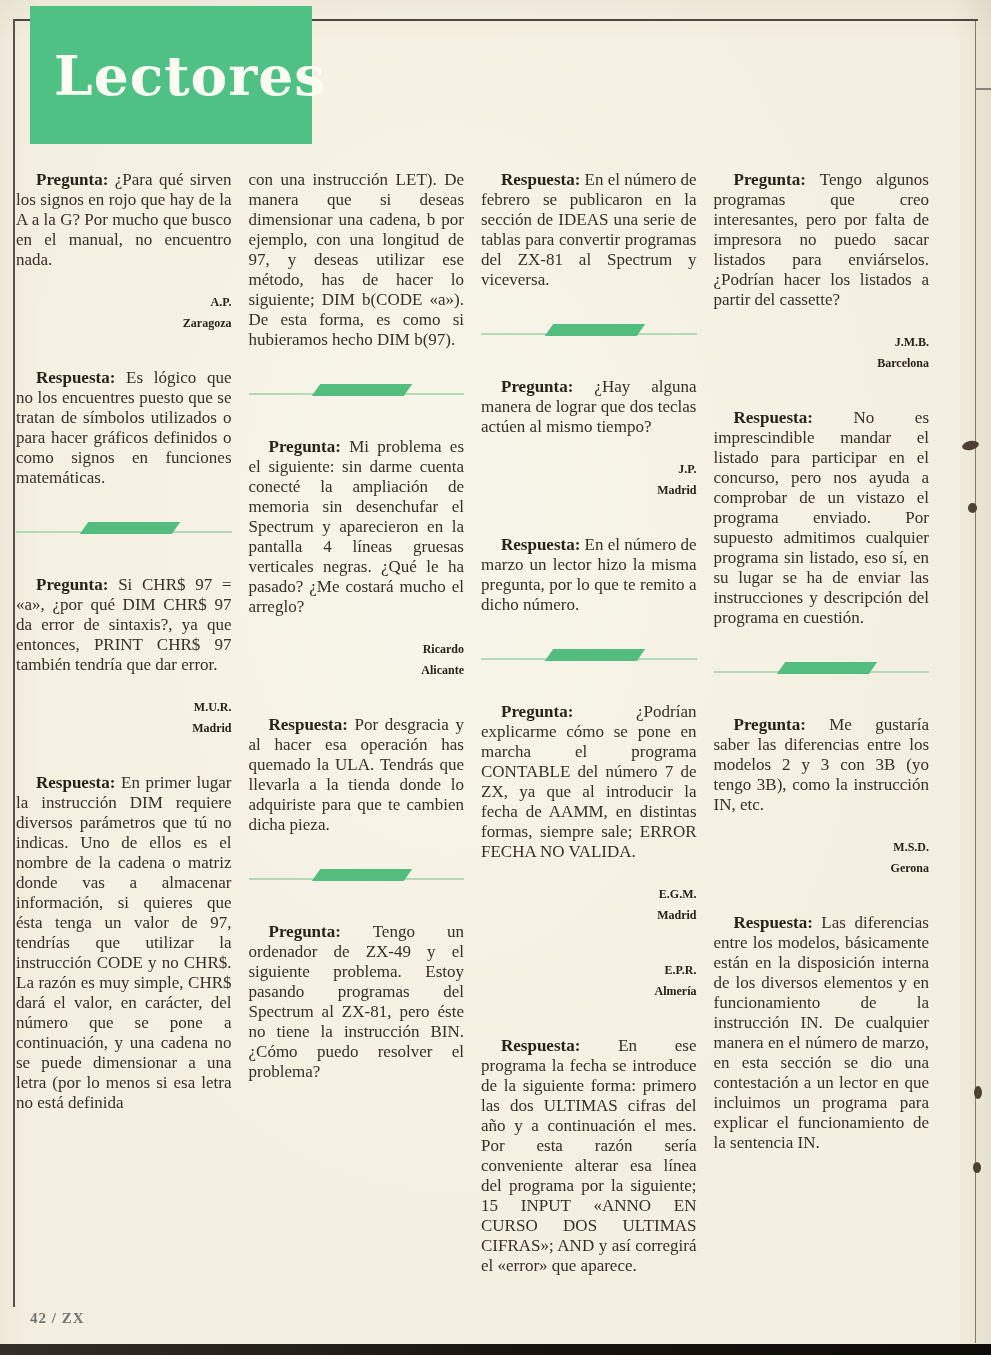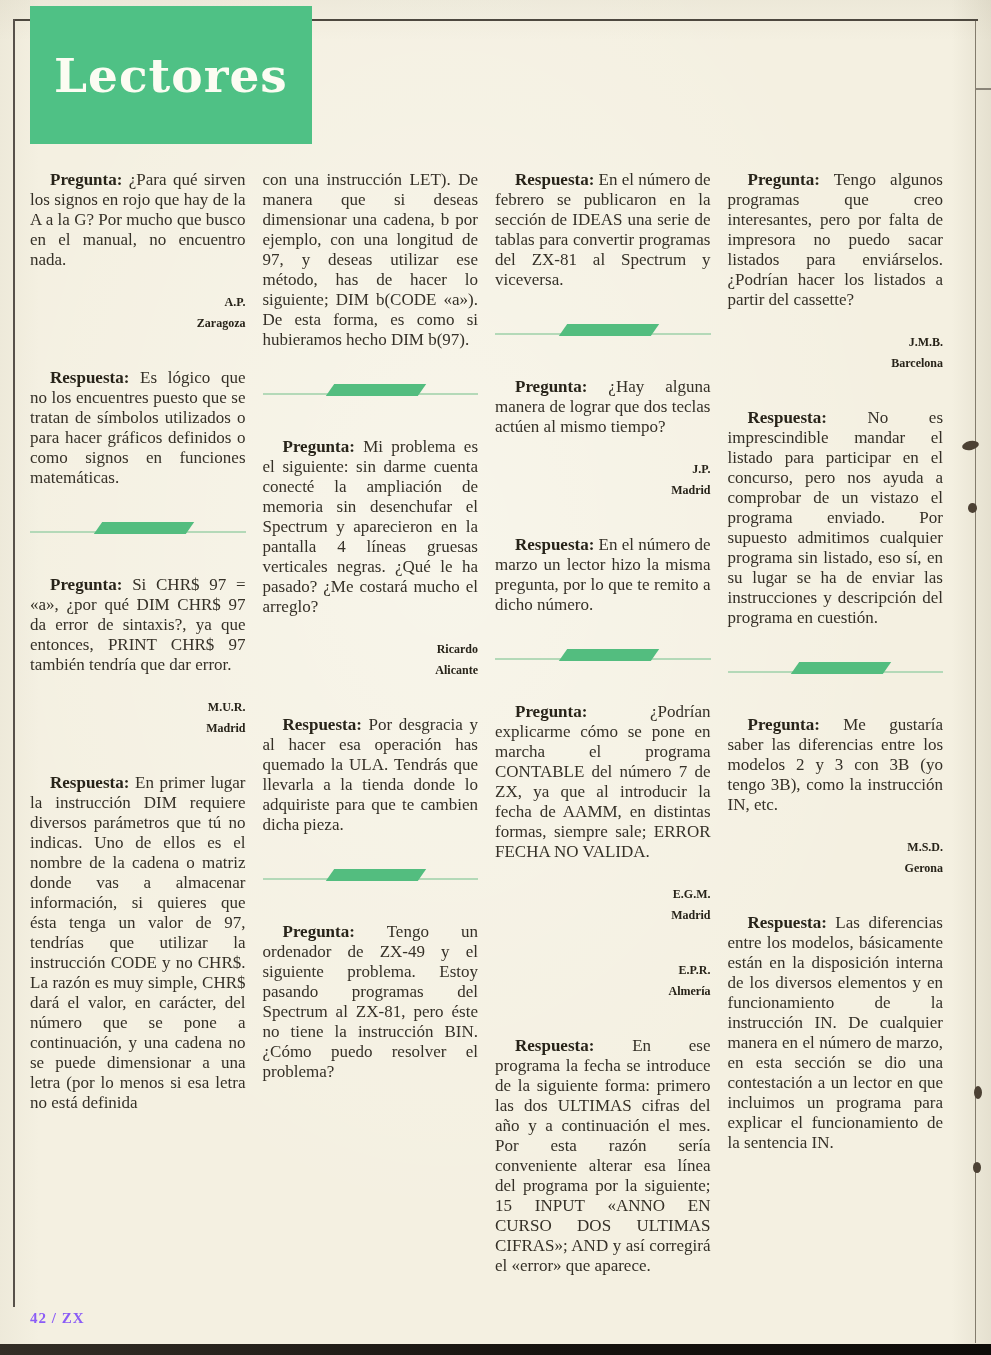--- a/index.html
+++ b/index.html
@@ -30,27 +30,27 @@
   .speck.s4{left:973px;top:1162px;width:8px;height:11px;}
 
   
   .header-box{
     position:absolute;left:30px;top:6px;width:282px;height:138px;
     display:flex;align-items:center;
     padding-left:24px;box-sizing:border-box;
   }
   .header-title{
     font-family:"DejaVu Serif", serif;
-    font-weight:bold;font-size:47px;color:#fcfcf2;
+    font-weight:bold;font-size:55px;color:#fcfcf2;
     letter-spacing:1px;
   }
 
   
   .columns{
-    position:absolute;left:30px;top:170px;width:913px;height:1135px;
+    position:absolute;left:16px;top:170px;width:913px;height:1135px;
     display:flex;gap:17px;
   }
   .column{flex:1 1 0;min-width:0;}
 
   .qa{
     margin:0 0 22px 0;
     font-size:17px;line-height:20px;color:#353027;
     text-align:justify;
     text-indent:20px;
   }
@@ -70,21 +70,21 @@
   }
   .divider-tab{
     position:absolute;left:50%;top:0;width:92px;height:12px;
     margin-left:-40px;
     transform:skewX(-35deg);
   }
 
   
   .page-number{
     position:absolute;left:30px;top:1310px;
-    font-size:15px;font-weight:bold;color:#8b5cf6;letter-spacing:1px;
+    font-size:15px;font-weight:bold;color:#737373;letter-spacing:1px;
   }
 </style>
 </head>
 <body>
 
 <div class="paper-shade"></div>
 
 <div class="rule-top"></div>
 <div class="rule-left"></div>
 <div class="rule-right"></div>

